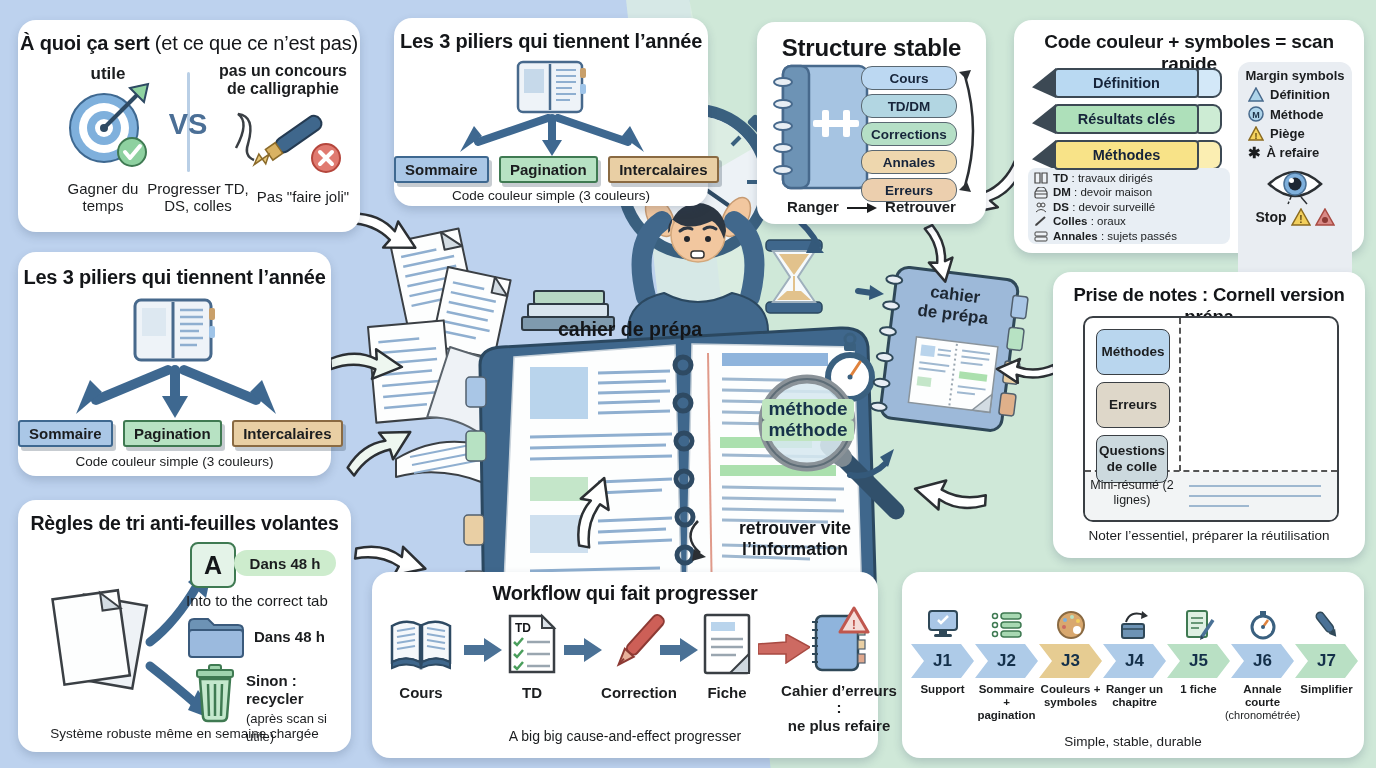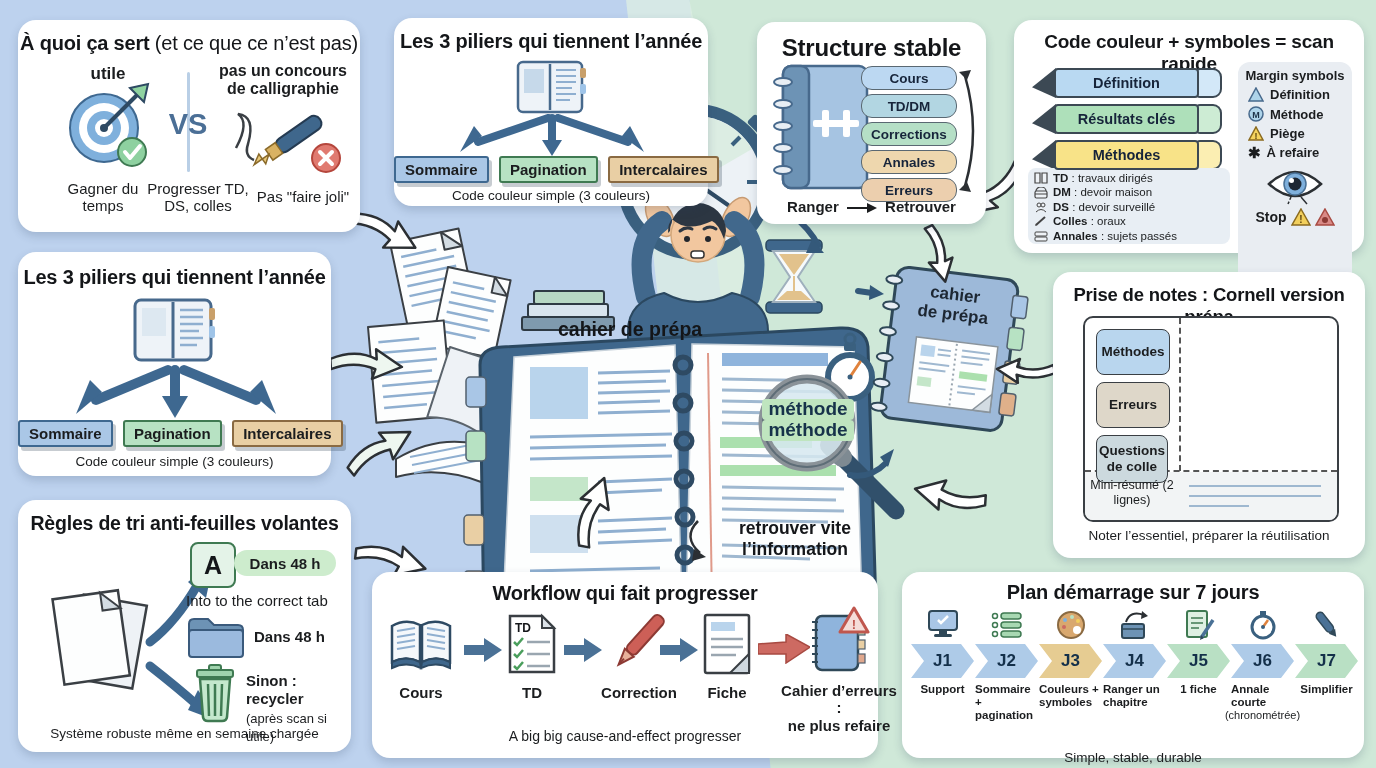--- a/index.html
+++ b/index.html
@@ -36,21 +36,21 @@
   .lrow{display:flex;align-items:center;gap:5px;font-size:11.5px;line-height:1.25;color:#1b1d1f}
   
   .cbox{border:1.5px solid #3a3f44;border-radius:8px;font-weight:bold;font-size:13.5px;
     display:flex;align-items:center;justify-content:center;text-align:center;line-height:1.15;color:#1b1d1f}
   
   .chev{height:34px;display:flex;align-items:center;justify-content:center;font-weight:bold;
     font-size:17px;color:#14304a;
     clip-path:polygon(0 0,calc(100% - 13px) 0,100% 50%,calc(100% - 13px) 100%,0 100%,13px 50%)}
   .cv-blue{background:#aecbe8}.cv-tan{background:#e6cc92}.cv-green{background:#b9e0c4}
   .dcol{width:63px;display:flex;flex-direction:column;align-items:center}
-  .dlab{font-size:11.5px;font-weight:bold;text-align:left;line-height:1.12;margin-top:5px}
+  .dlab{font-size:11.5px;font-weight:bold;text-align:center;line-height:1.12;margin-top:5px}
   .dsub{font-size:11px;font-weight:normal;text-align:center;line-height:1.1}
   
   .wlab{font-size:15px;font-weight:bold;text-align:center;line-height:1.15}
   .ov{position:absolute;z-index:5}
 </style>
 </head>
 <body>
 
 <div class="stage">
   <div class="bg-green"></div>
@@ -741,21 +741,20 @@
     <div class="abs wlab" style="left:222px;top:112px;width:90px">Correction</div>
     <div class="abs wlab" style="left:320px;top:112px;width:70px">Fiche</div>
     <div class="abs wlab" style="left:408px;top:110px;width:118px">
       <span>Cahier d’erreurs :</span><br>
       <span>ne plus refaire</span>
     </div>
     <div class="abs cap" style="left:0;top:156px;width:506px;font-weight:normal;font-size:14px">A big big cause-and-effect progresser</div>
   </div>
 
   <div class="panel" style="left:902px;top:572px;width:462px;height:186px">
-    <div class="ttl" style="margin-top:9px;font-size:20px">Plan démarrage sur 7 jours</div>
     <div class="abs" style="left:9px;top:38px;display:flex;gap:1px">
       <div class="dcol">
         <svg width="34" height="30" viewBox="0 0 34 30">
             <rect x="3" y="1" width="28" height="19" rx="3" fill="#a9c6e6" stroke="#2f4858" stroke-width="2"></rect>
             <path d="M12,10 l3,3 l7,-7" stroke="#fff" stroke-width="2.5" fill="none"></path>
             <rect x="13" y="20" width="8" height="4" fill="#2f4858"></rect>
             <rect x="8" y="24" width="18" height="3" rx="1.5" fill="#2f4858"></rect>
           </svg>
         <div class="chev cv-blue" style="width:63px;margin-top:4px">J1</div>
         <div class="dlab">Support</div>
@@ -825,16 +824,16 @@
         <svg width="34" height="30" viewBox="0 0 34 30">
             <g transform="rotate(-38 17 15)">
               <rect x="13" y="0" width="8" height="23" rx="4" fill="#4a7196" stroke="#2f4858" stroke-width="1.5"></rect>
               <polygon points="13,23 21,23 17,30" fill="#2f4858"></polygon>
             </g>
           </svg>
         <div class="chev cv-green" style="width:63px;margin-top:4px">J7</div>
         <div class="dlab">Simplifier</div>
       </div>
     </div>
-    <div class="abs cap" style="left:0;top:178px;width:462px">Simple, stable, durable</div>
+    <div class="abs cap" style="left:0;top:162px;width:462px">Simple, stable, durable</div>
   </div>
 
 </div>
 
 </body></html>

